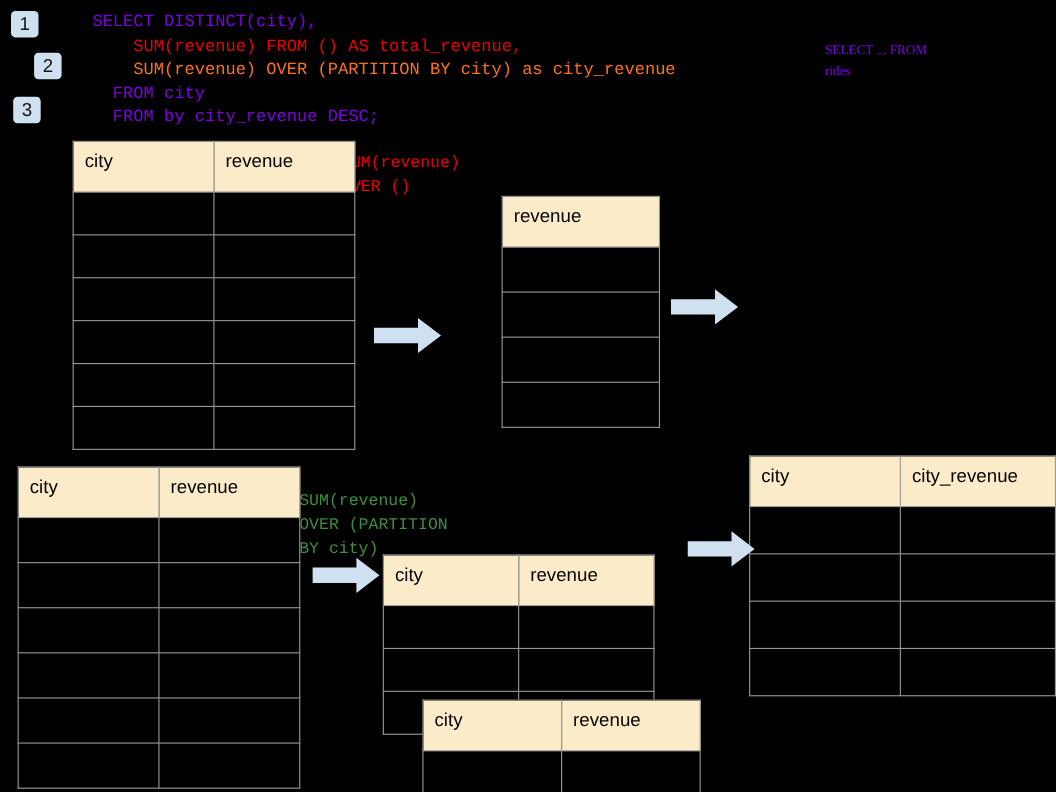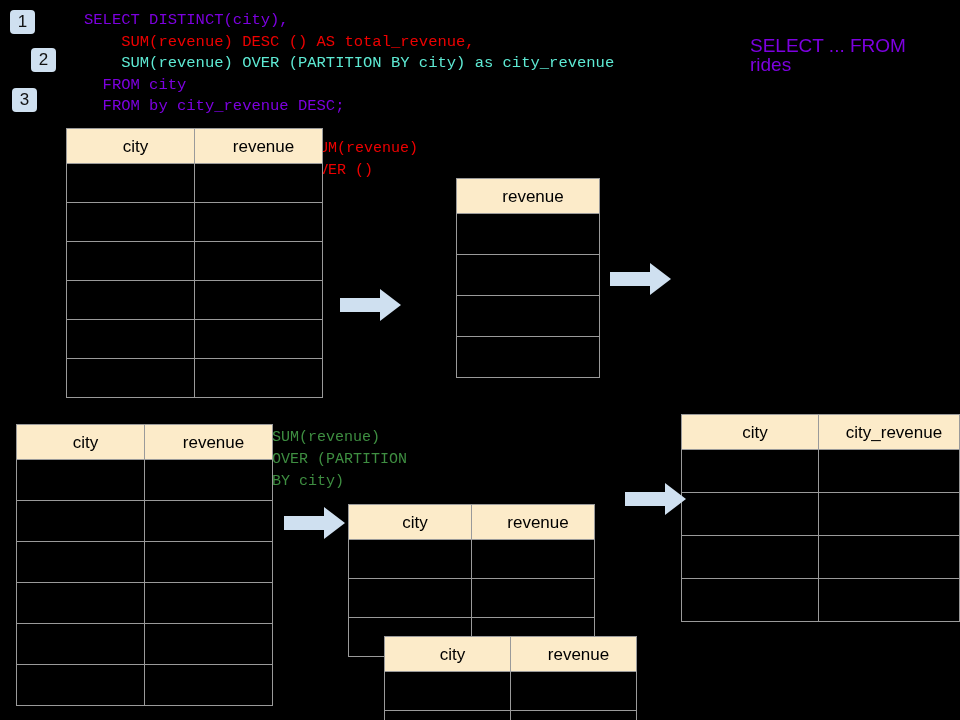--- a/index.html
+++ b/index.html
@@ -37,63 +37,63 @@
     position: absolute;
     font-family: "Liberation Mono", monospace;
     font-size: 15.5px;
     line-height: 21.5px;
     white-space: pre;
     letter-spacing: 0px;
   }
   .code-main { left: 84px; top: 10px; }
   .c-purple { color: #7D00E0; }
   .c-red    { color: #EE0000; }
-  .c-green  { color: #5eead4; text-align: center; }
+  .c-green  { color: #f97316; text-align: center; }
 
   .code-small {
     position: absolute;
-    font-family: Liberation Sans, sans-serif;
-    font-size: 19px;
+    font-family: Liberation Serif, serif;
+    font-size: 12px;
     line-height: 19px;
     white-space: pre;
     color: #7D00E0;
     left: 750px;
     top: 36px;
   }
 
   
   .anno {
     position: absolute;
     font-family: "Liberation Mono", monospace;
     font-size: 15px;
     line-height: 22px;
     white-space: pre;
   }
   .anno-red   { color: #EE0000; left: 310px; top: 138px; }
-  .anno-green { color: #3E8E41; left: 272px; top: 427px; }
+  .anno-green { color: #3E8E41; left: 272px; top: 445px; }
 
   
   .tbl {
     position: absolute;
     border-collapse: collapse;
     table-layout: fixed;
     background: #000000;
     font-family: "Liberation Sans", sans-serif;
   }
   .tbl td, .tbl th {
     border: 1px solid #9A9A9A;
     padding: 0;
     font-weight: normal;
   }
   .tbl th {
     background: #FCEBC9;
     color: #000000;
     font-size: 17px;
-    text-align: center;
-    padding: 6px 0 4px 10px;
+    text-align: left;
+    padding: 6px 0 15px 10px;
     height: 24px;
     box-sizing: content-box;
     margin-top: 28px;
   }
   .tbl td {
     background: #000000;
     height: 38px;
   }
 
   
@@ -132,21 +132,21 @@
 </head>
 <body>
 
 <div id="canvas">
 
   <div class="badge" style="left:10px; top:10px;">1</div>
   <div class="badge" style="left:31px; top:48px;">2</div>
   <div class="badge" style="left:12px; top:88px;">3</div>
 
   <div class="code code-main"><span class="c-purple">SELECT DISTINCT(city),</span>
-<span class="c-red">    SUM(revenue) DESC () AS total_revenue,</span>
+<span class="c-red">    SUM(revenue) FROM () AS total_revenue,</span>
 <span class="c-green">    SUM(revenue) OVER (PARTITION BY city) as city_revenue</span>
 <span class="c-purple">  FROM city</span>
 <span class="c-purple">  FROM by city_revenue DESC;</span></div>
 
   <div class="code-small"><span>SELECT ... FROM</span>
 <span>rides</span></div>
 
   <div class="anno anno-red">SUM(revenue)
 OVER ()</div>
   <div class="anno anno-green">SUM(revenue)

